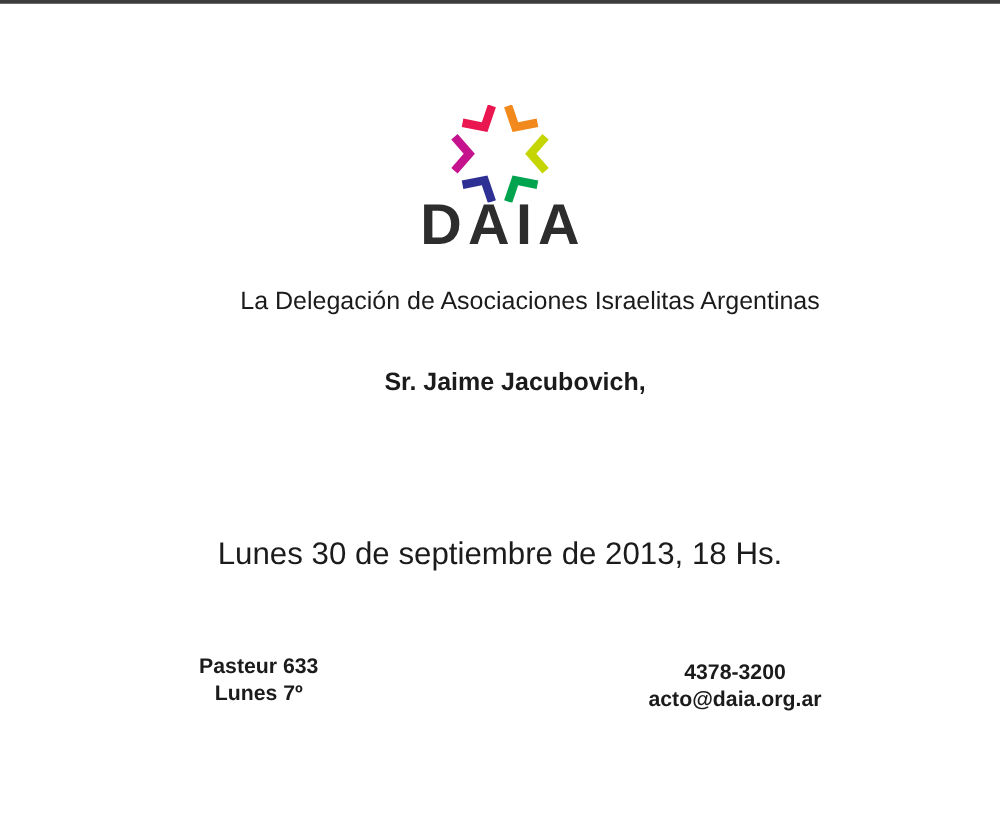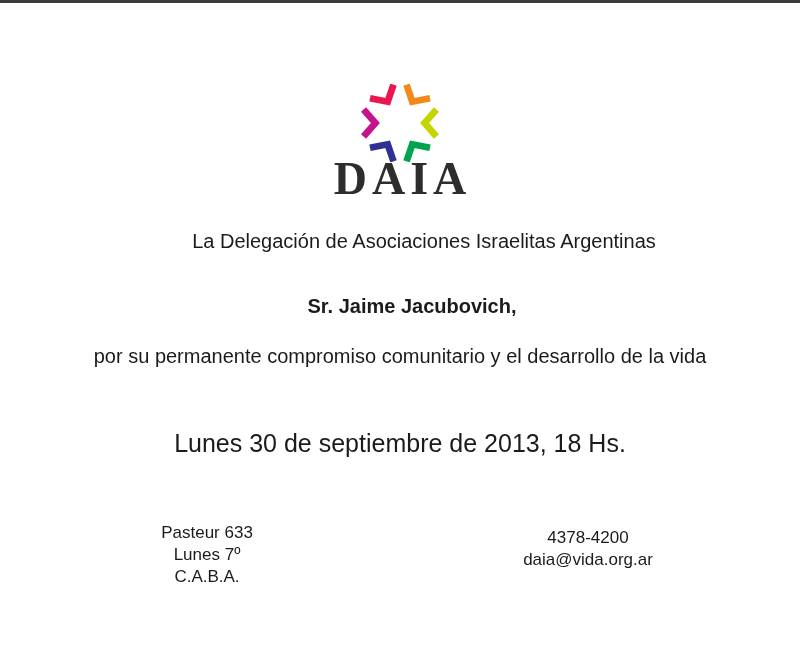--- a/index.html
+++ b/index.html
@@ -19,21 +19,21 @@
   .center-abs {
     position: absolute; left: 0; right: 0;
     text-align: center;
   }
   .logo-star {
     top: 84px;
   }
   .logo-star svg { display: inline-block; }
   .wordmark {
     top: 152px;
-    font-family: Liberation Serif, serif;
+    font-family: Liberation Sans, sans-serif;
     font-weight: 700;
     font-size: 46px;
     letter-spacing: 5px;
     text-indent: 5px; 
     color: #2d2d2d;
   }
   .intro {
     top: 228px;
     font-size: 20px;
     line-height: 27px;
@@ -55,20 +55,21 @@
     top: 430px;
     font-size: 25px;
     line-height: 27px;
   }
   .footer-block {
     position: absolute;
     width: 200px;
     text-align: center;
     font-size: 17px;
     line-height: 22px;
+    font-weight: bold;
   }
   .address-block { top: 522px; left: 107px; }
   .rsvp-block    { top: 527px; left: 488px; }
 </style>
 </head>
 <body>
 
 <div class="top-bar"></div>
 
 <div class="center-abs logo-star">
@@ -86,27 +87,25 @@
 
 <div class="center-abs wordmark">DAIA</div>
 
 <div class="center-abs intro">
   <div>La Delegación de Asociaciones Israelitas Argentinas</div>
 </div>
 
 <div class="center-abs honoree">Sr. Jaime Jacubovich,</div>
 
 <div class="center-abs tribute">
-  <div>por su permanente compromiso comunitario y el desarrollo de la vida</div>
 </div>
 
 <div class="center-abs event-date">Lunes 30 de septiembre de 2013, 18 Hs.</div>
 
 <div class="footer-block address-block">
   <div>Pasteur 633</div>
   <div>Lunes 7º</div>
-  <div>C.A.B.A.</div>
 </div>
 
 <div class="footer-block rsvp-block">
-  <div>4378-4200</div>
-  <div>daia@vida.org.ar</div>
+  <div>4378-3200</div>
+  <div>acto@daia.org.ar</div>
 </div>
 
 </body></html>

